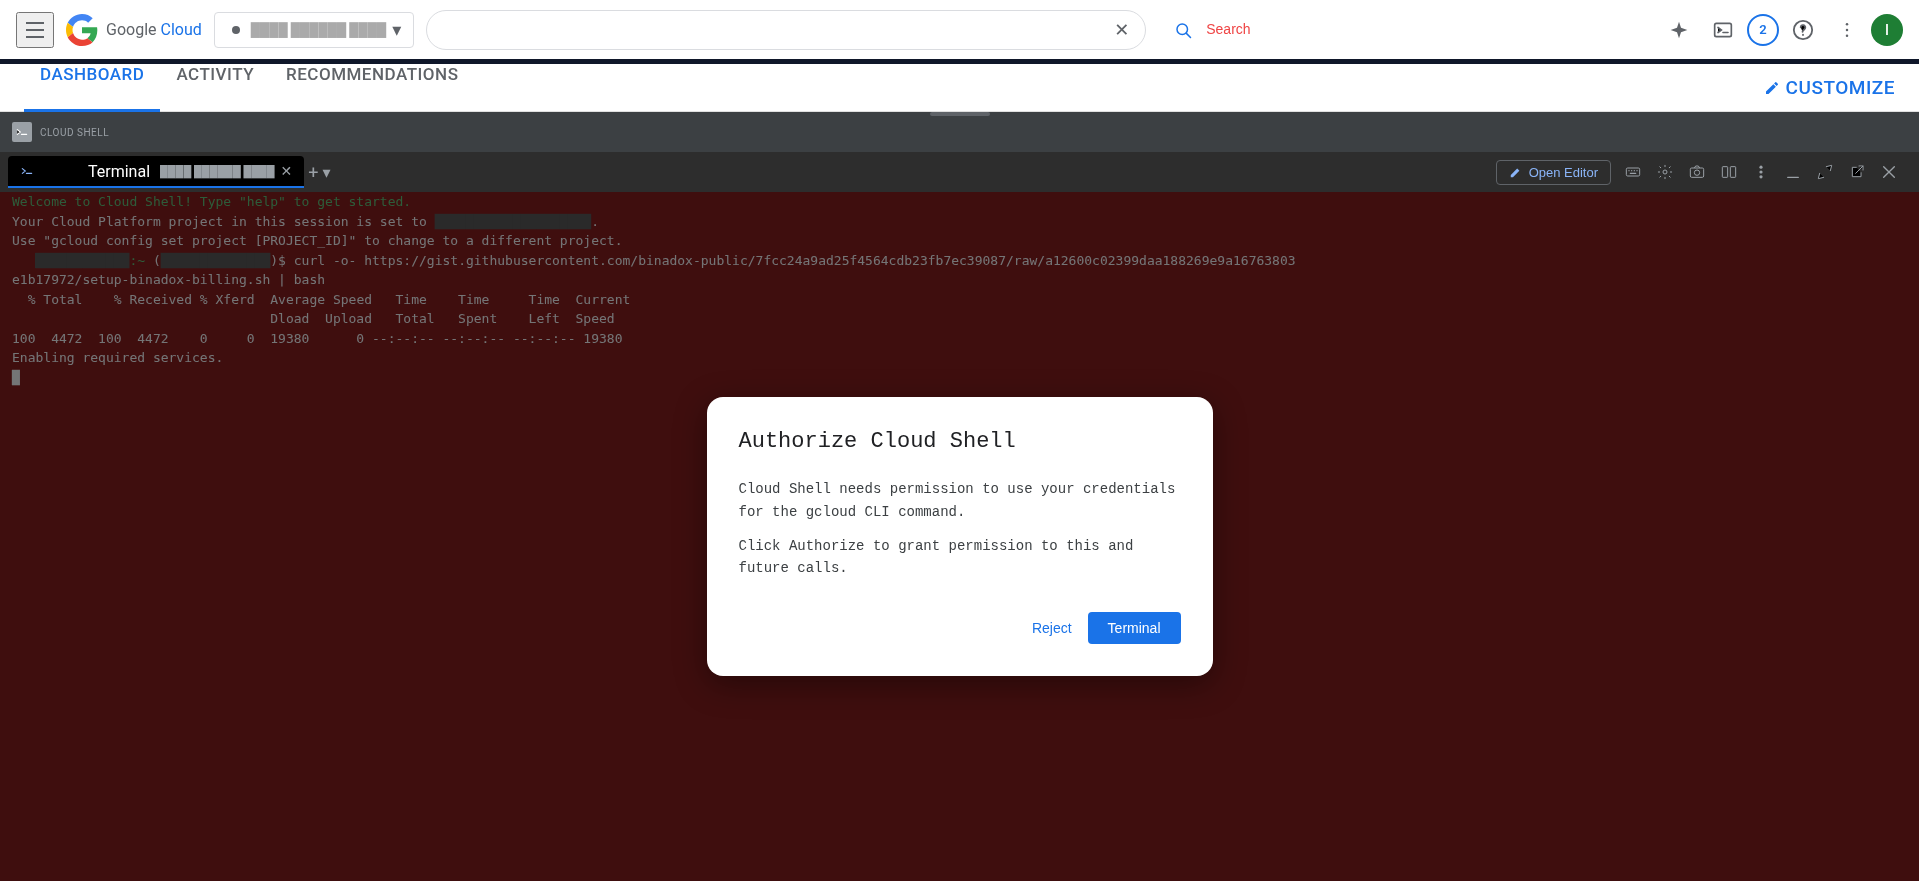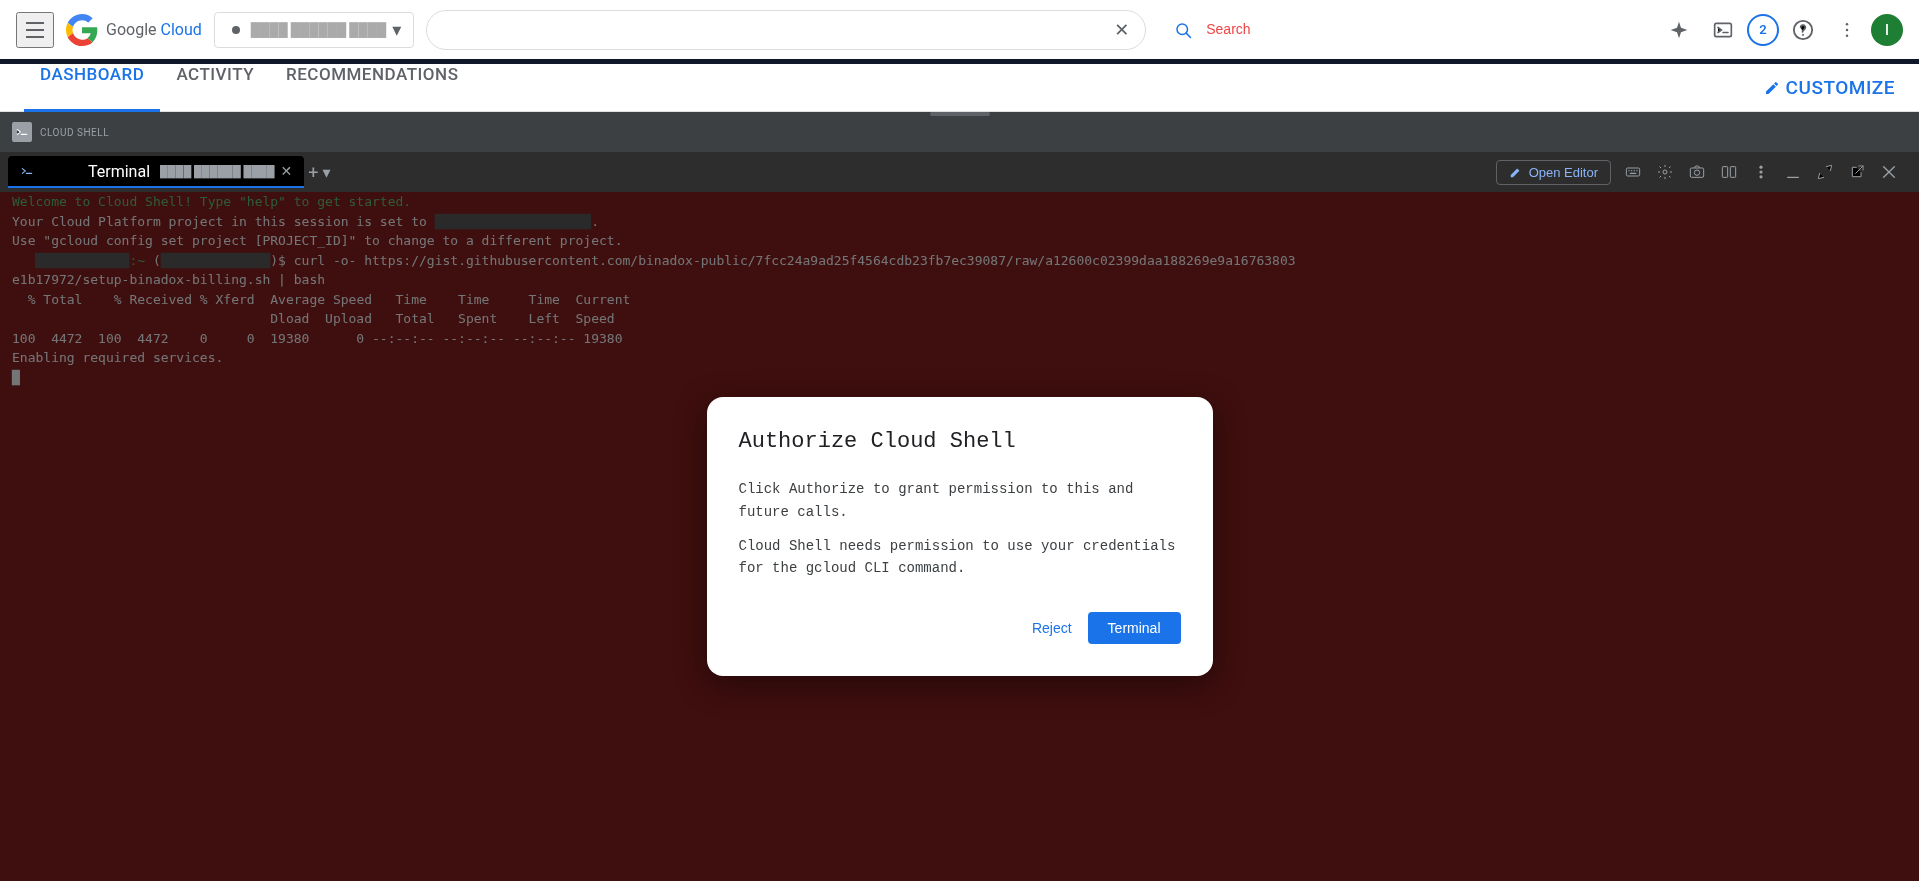--- a/index.html
+++ b/index.html
@@ -453,22 +453,22 @@
   % Total    % Received % Xferd  Average Speed   Time    Time     Time  Current
                                  Dload  Upload   Total   Spent    Left  Speed
 100  4472  100  4472    0     0  19380      0 --:--:-- --:--:-- --:--:-- 19380
 Enabling required services.
 <span style="font-weight:bold;">█</span></pre>
 
     <div class="modal-overlay">
       <div class="modal">
         <div class="modal-title">Authorize Cloud Shell</div>
         <div class="modal-body">
+          <p>Cloud Shell needs permission to use your credentials for the gcloud CLI command.</p>
           <p>Click Authorize to grant permission to this and future calls.</p>
-          <p>Cloud Shell needs permission to use your credentials for the gcloud CLI command.</p>
         </div>
         <div class="modal-footer">
           <button class="btn-reject">Reject</button>
           <button class="btn-authorize">Terminal</button>
         </div>
       </div>
     </div>
   </div>
 </div>
 

